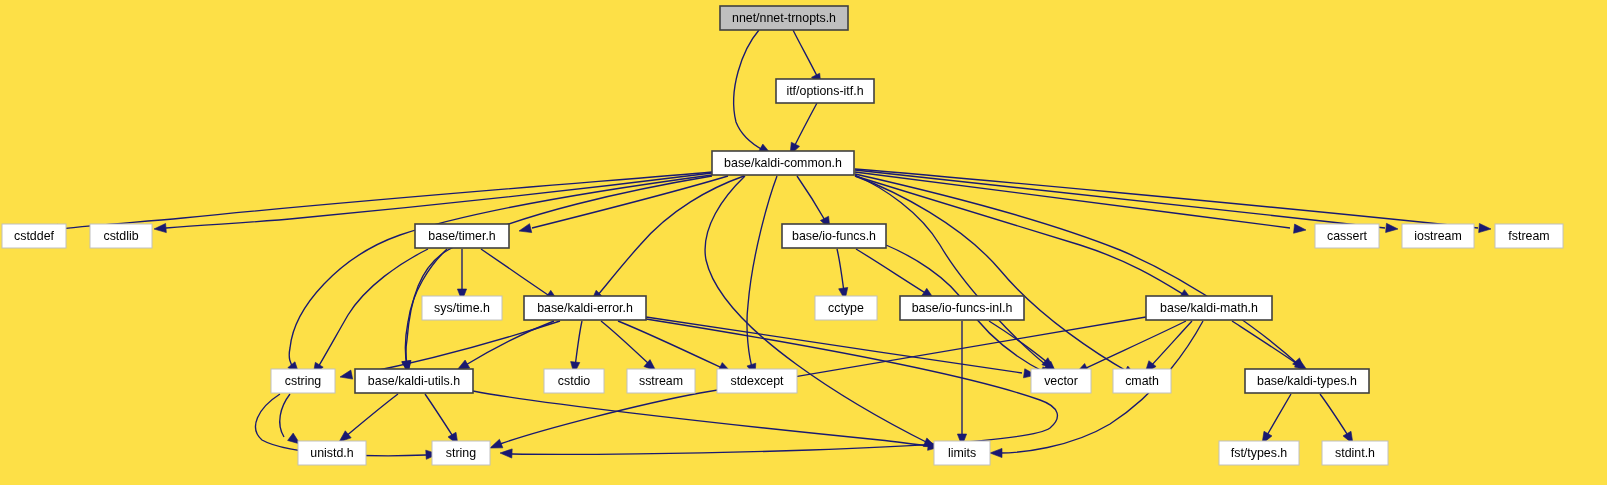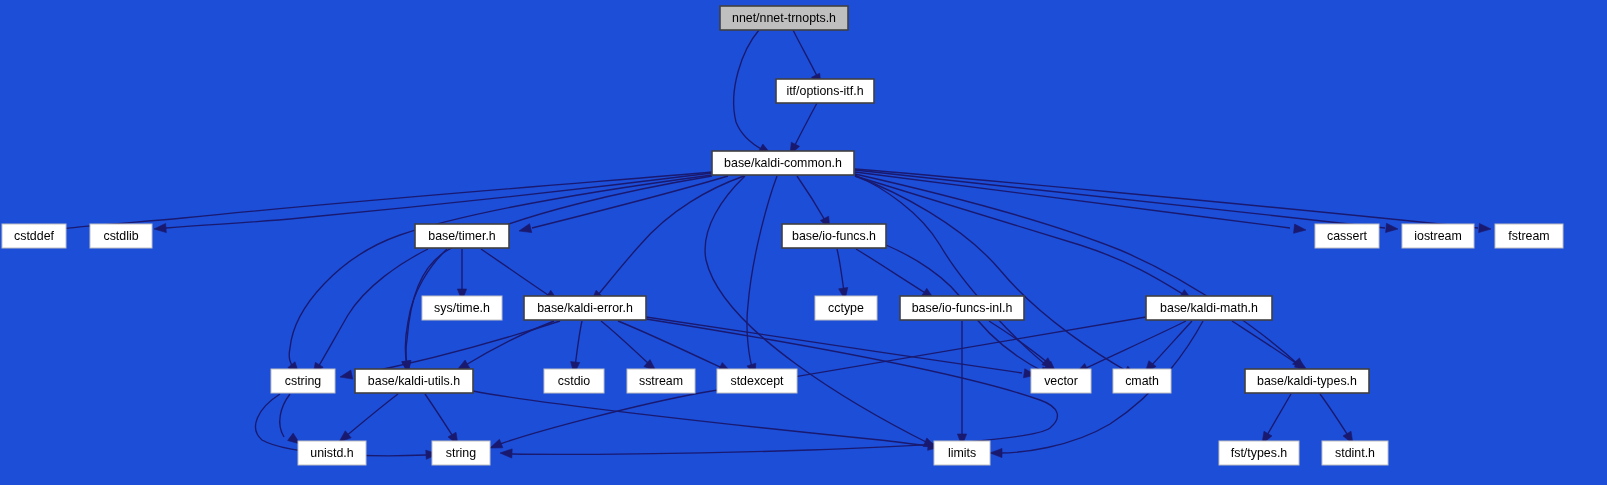--- a/index.html
+++ b/index.html
@@ -1,18 +1,18 @@
 <!DOCTYPE html>
 <html><head>
 <meta charset="utf-8">
 <style>
   html,body{margin:0;padding:0;background:#ffffff;}
   body{width:1607px;height:485px;overflow:hidden;
        font-family:"Liberation Sans","DejaVu Sans",sans-serif;}
-  #graph{position:relative;width:1607px;height:485px;background:#1d4ed8;}
+  #graph{position:relative;width:1607px;height:485px;background:#fde047;}
   svg{position:absolute;left:0;top:0;width:1607px;height:485px;}
   .nodeLabel{
     font-family:"Liberation Sans","DejaVu Sans",sans-serif;
     font-size:12.4px;
     fill:#000000;
     text-anchor:middle;
     dominant-baseline:middle;
   }
   .edgepath{fill:none;stroke:#191970;stroke-width:1.35px;}
   .arrow{fill:#191970;stroke:#191970;stroke-width:0.6px;}

